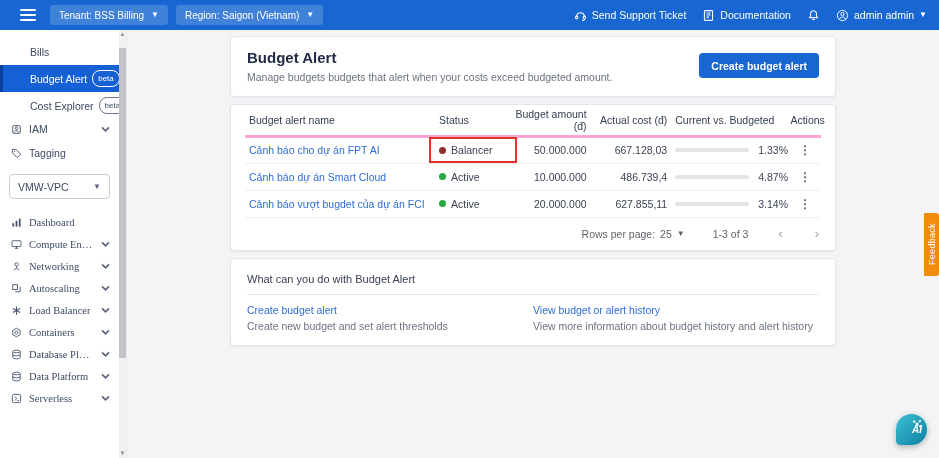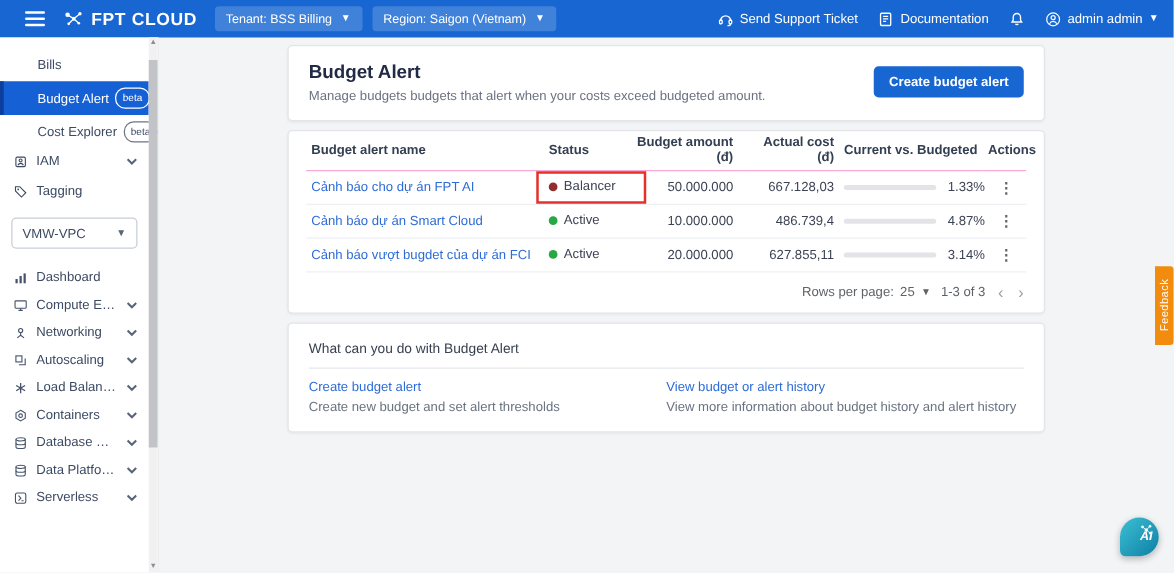--- a/index.html
+++ b/index.html
@@ -29,50 +29,50 @@
   .side-item { display:flex; align-items:center; gap:7px; height:24px; padding:0 8px 0 11px; cursor:pointer; color:#3c4a63; white-space:nowrap; }
   .side-item svg { width:11px; height:11px; flex:none; }
   .side-item .lbl { flex:1; overflow:hidden; text-overflow:ellipsis; }
   .side-item .chev { flex:none; display:flex; }
   .side-item.active-section { color:#1f64d8; }
   .side-sub { display:flex; align-items:center; height:23px; padding-left:30px; cursor:pointer; color:#3c4a63; white-space:nowrap; }
   .side-sub.selected { background:#1660d6; color:#fff; border-left:3px solid #0b3f9e; padding-left:27px; height:27px; margin:2px 0; }
   .beta-badge { border:1px solid #6b7585; border-radius:8px; font-size:8px; padding:3px 5px; margin-left:5px; color:#3c4a63; }
   .side-sub.selected .beta-badge { border-color:#fff; color:#fff; }
   .vpc-select { margin:9px 9px 4px 9px; border:1px solid #c7cdd8; border-radius:4px; height:25px; display:flex; align-items:center; justify-content:space-between; padding:0 8px; cursor:pointer; color:#3c4a63; background:#fff; }
-  .nav-list { margin-top:12px; }
+  .nav-list { margin-top:12px;font-family:Liberation Serif, serif; }
   .nav-list .side-item { height:22px; }
   .side-scroll { position:absolute; right:0; top:0; bottom:0; width:7px; background:#f1f1f1; }
   .side-scroll .thumb { position:absolute; top:18px; height:310px; width:100%; background:#c1c3c7; }
   .side-scroll .arrow { position:absolute; left:0; width:100%; height:9px; color:#8a8d93; font-size:6px; text-align:center; line-height:9px; }
 
   
   .card { width:606px; margin:0 auto 7px auto; background:#fff; border:1px solid #e3e5e9; border-radius:4px; box-shadow:0 1px 2px rgba(20,30,60,.05); }
   .header-card { display:flex; justify-content:space-between; align-items:flex-start; padding:12px 16px 13px 16px; }
   .page-title { font-size:15px; font-weight:bold; color:#222b45; }
   .page-subtitle { margin-top:5px; color:#6b7280; }
   .btn-primary { background:#1766d1; color:#fff; border:0; font-family:inherit; font-size:10.5px; font-weight:bold; height:25px; padding:0 12px; border-radius:4px; cursor:pointer; margin-top:4px; white-space:nowrap; }
 
   
   .table-card { padding:0 14px; }
   table { width:100%; border-collapse:collapse; table-layout:fixed; }
-  th { font-size:10.5px; font-weight:bold; color:#333f52; text-align:left; height:31px; border-bottom:1px solid #f9a8d4; padding:0 4px; }
+  th { font-size:10.5px; font-weight:normal; color:#333f52; text-align:left; height:31px; border-bottom:3px solid #f9a8d4; padding:0 4px; }
   td { font-size:10.5px; height:27px; border-bottom:1px solid #eef0f3; padding:0 4px; color:#3c4354; }
   th.num, td.num { text-align:right; }
   th.act, td.act { text-align:right; padding-right:10px; }
   a.row-link { color:#2e6cd6; text-decoration:none; cursor:pointer; white-space:nowrap; }
   .status-cell { position:relative; }
   .status-box { display:inline-flex; align-items:center; gap:5px; }
   .dot { width:7px; height:7px; border-radius:50%; flex:none; }
   .red-annotation { position:absolute; left:-6px; top:50%; transform:translateY(-50%); width:88px; height:26px; border:2px solid #e5312b; pointer-events:none; }
   .bar-cell { display:flex; align-items:center; gap:9px; }
   .bar { width:74px; height:4px; background:#e3e4e8; border-radius:2px; overflow:hidden; flex:none; }
   .bar-fill { height:100%; background:#1766d1; border-radius:2px; min-width:3px; }
   .kebab { color:#5f6368; font-size:12px; letter-spacing:0; cursor:pointer; font-weight:bold; }
-  .pagination { display:flex; justify-content:flex-end; align-items:center; gap:8px; height:32px; color:#5f6368; }
+  .pagination { display:flex; justify-content:flex-end; align-items:center; gap:28px; height:32px; color:#5f6368; }
   .rpp { display:flex; align-items:center; gap:5px; cursor:pointer; }
   .pg-chev { color:#9aa0a6; font-size:13px; cursor:pointer; line-height:1; padding:0 2px; }
 
   
   .help-card { padding:14px 16px 13px 16px; }
   .help-title { font-size:11px; color:#374151; padding-bottom:9px; border-bottom:1px solid #e6e8ec; }
   .help-grid { display:flex; margin-top:9px; }
   .help-col { width:50%; }
   .help-link { color:#2e6cd6; cursor:pointer; }
   .help-desc { color:#6b7280; margin-top:4px; }
@@ -85,35 +85,20 @@
 </style>
 </head>
 <body>
 
 <header class="topbar">
   <span class="hamburger">
       <i></i>
       <i></i>
       <i></i>
     </span>
-  <div class="brand">
-    <svg viewBox="0 0 20 20">
-      <g stroke="#fff" stroke-width="1.2">
-          <path d="M10 10L4.5 6.5M10 10l5.5-4.5M10 10l4.5 4M10 10l-4.5 4.5"></path>
-        </g>
-      <g fill="#fff">
-          <circle cx="10" cy="10" r="1.7"></circle>
-          <circle cx="4.5" cy="6.5" r="2"></circle>
-          <circle cx="15.5" cy="5.5" r="1.5"></circle>
-          <circle cx="14.5" cy="14" r="1.2"></circle>
-          <circle cx="5.5" cy="14.5" r="1.2"></circle>
-        </g>
-    </svg>
-    <span class="brand-text">FPT CLOUD</span>
-  </div>
   <button class="pill">
     <span>Tenant: BSS Billing</span>
     <span class="caret">▼</span>
   </button>
   <button class="pill">
     <span>Region: Saigon (Vietnam)</span>
     <span class="caret">▼</span>
   </button>
   <div class="topbar-right">
     <div class="tb-item">

